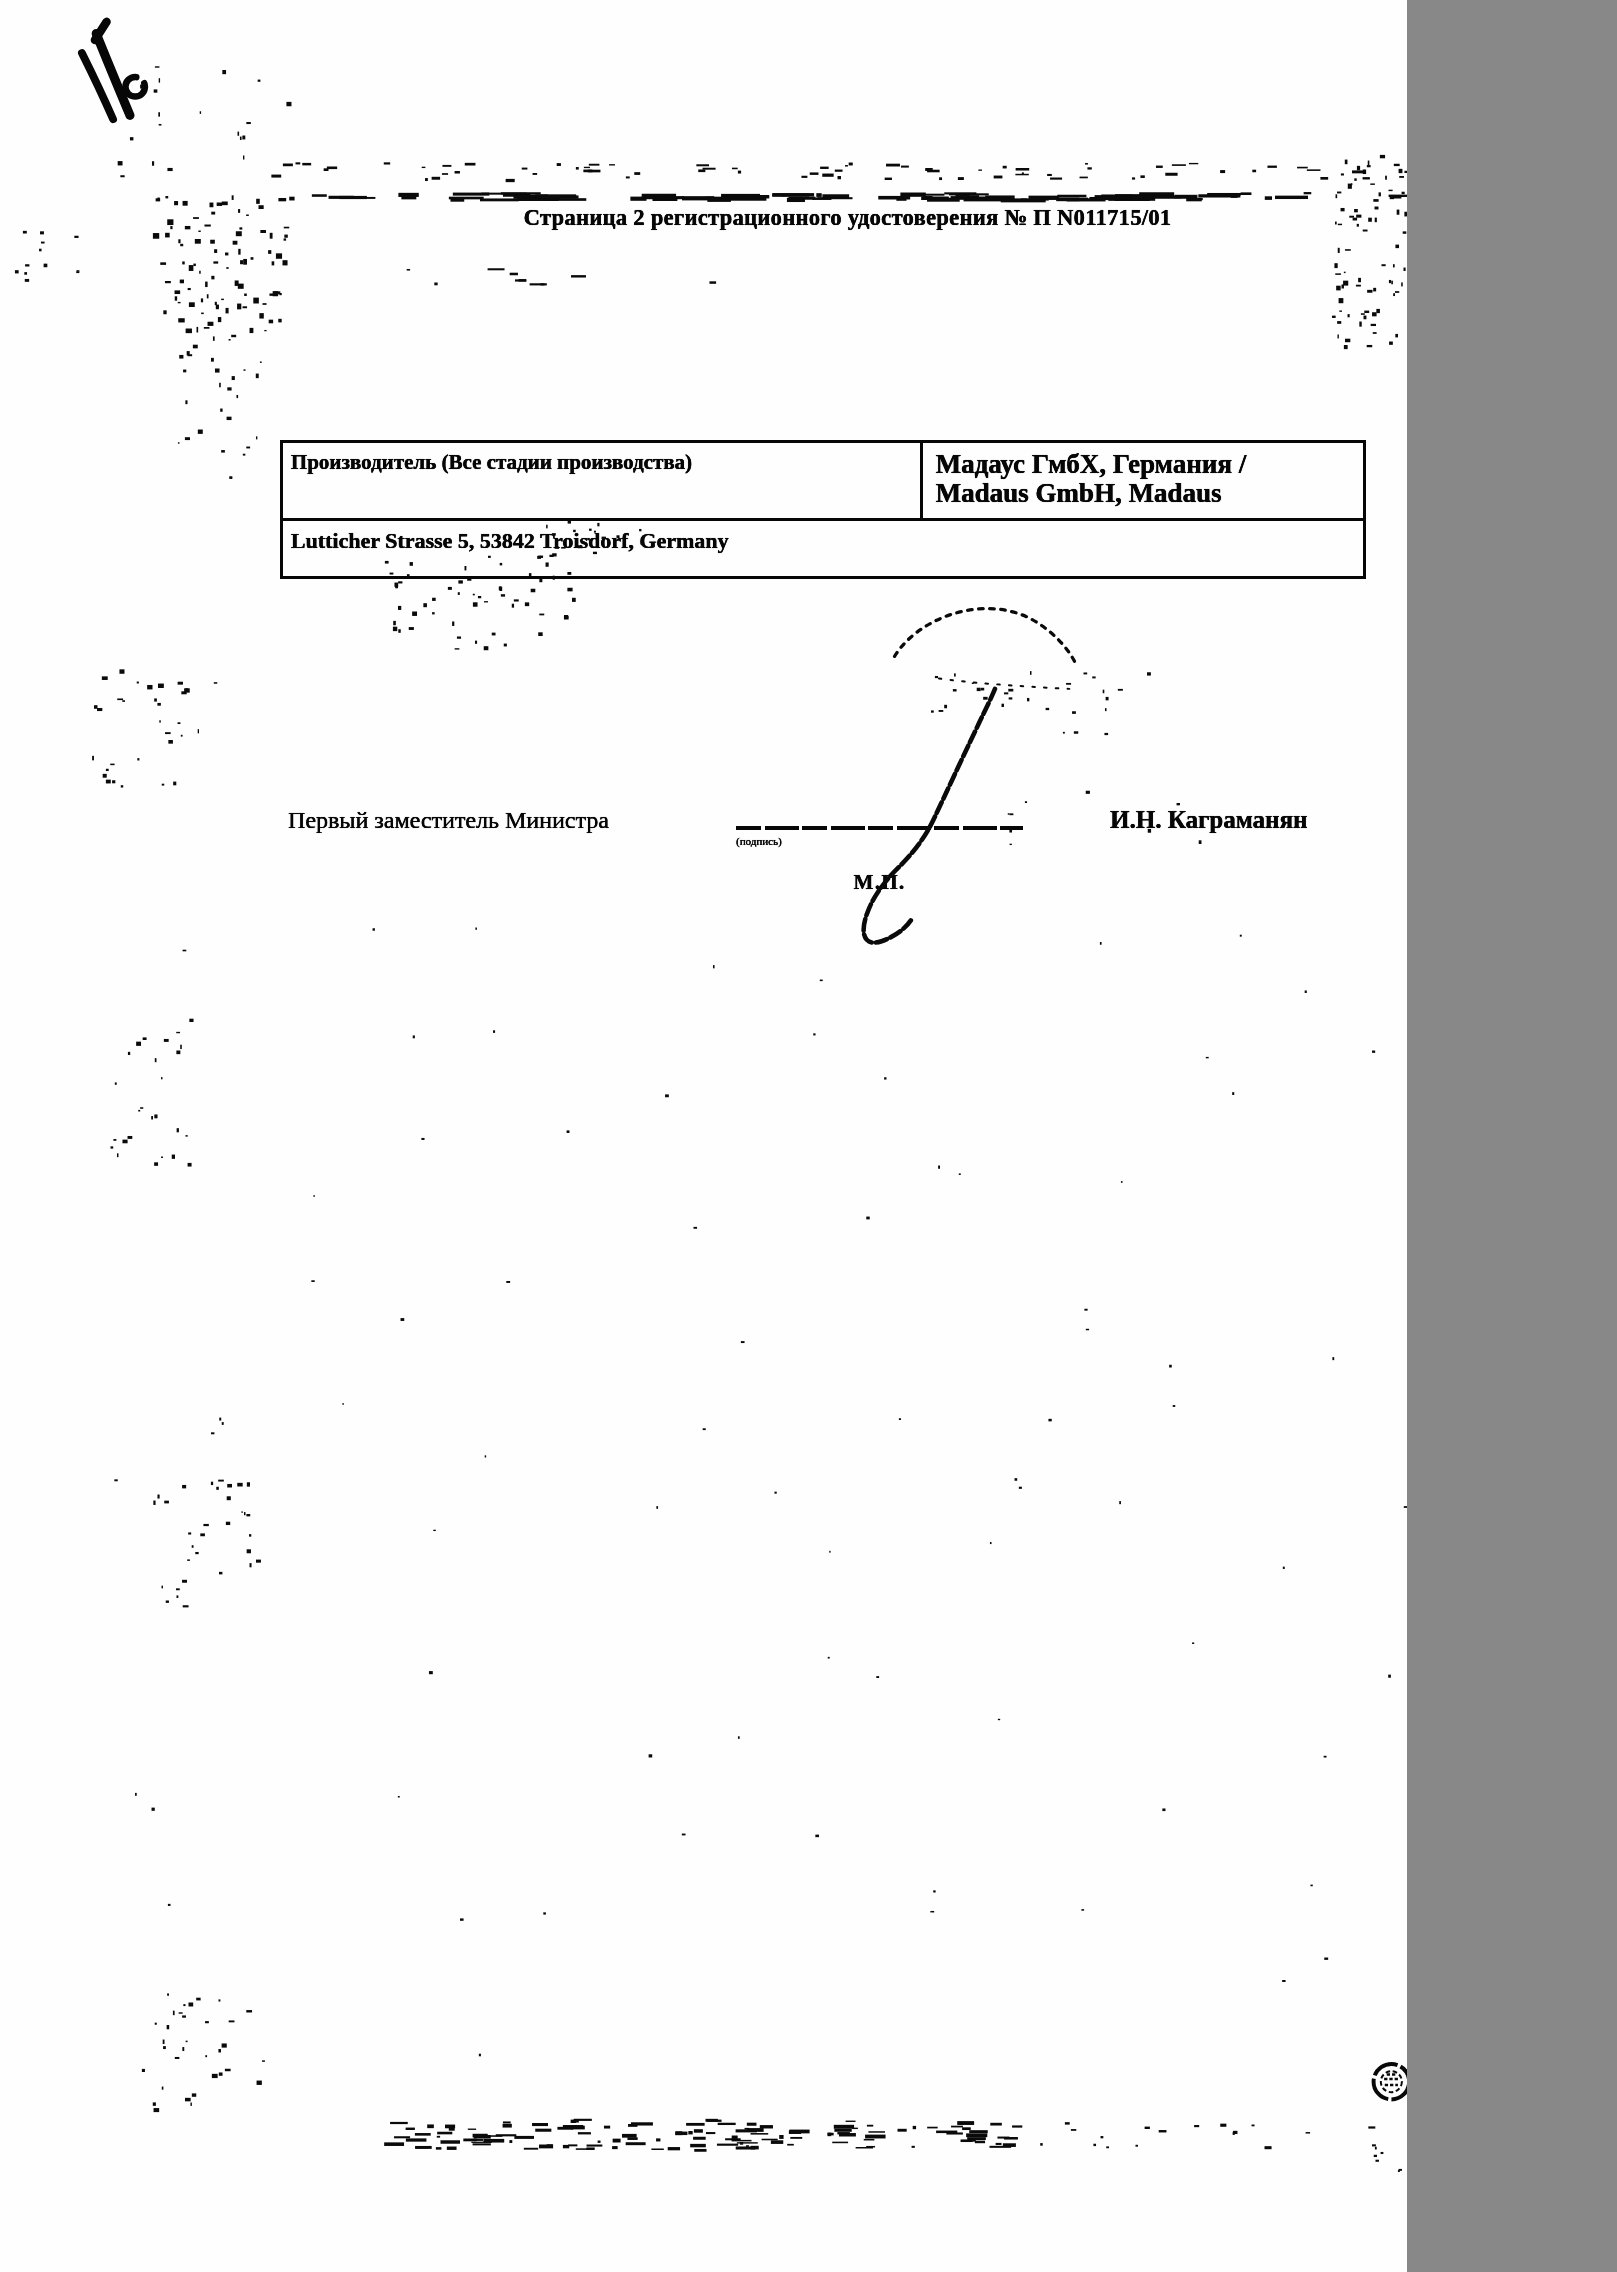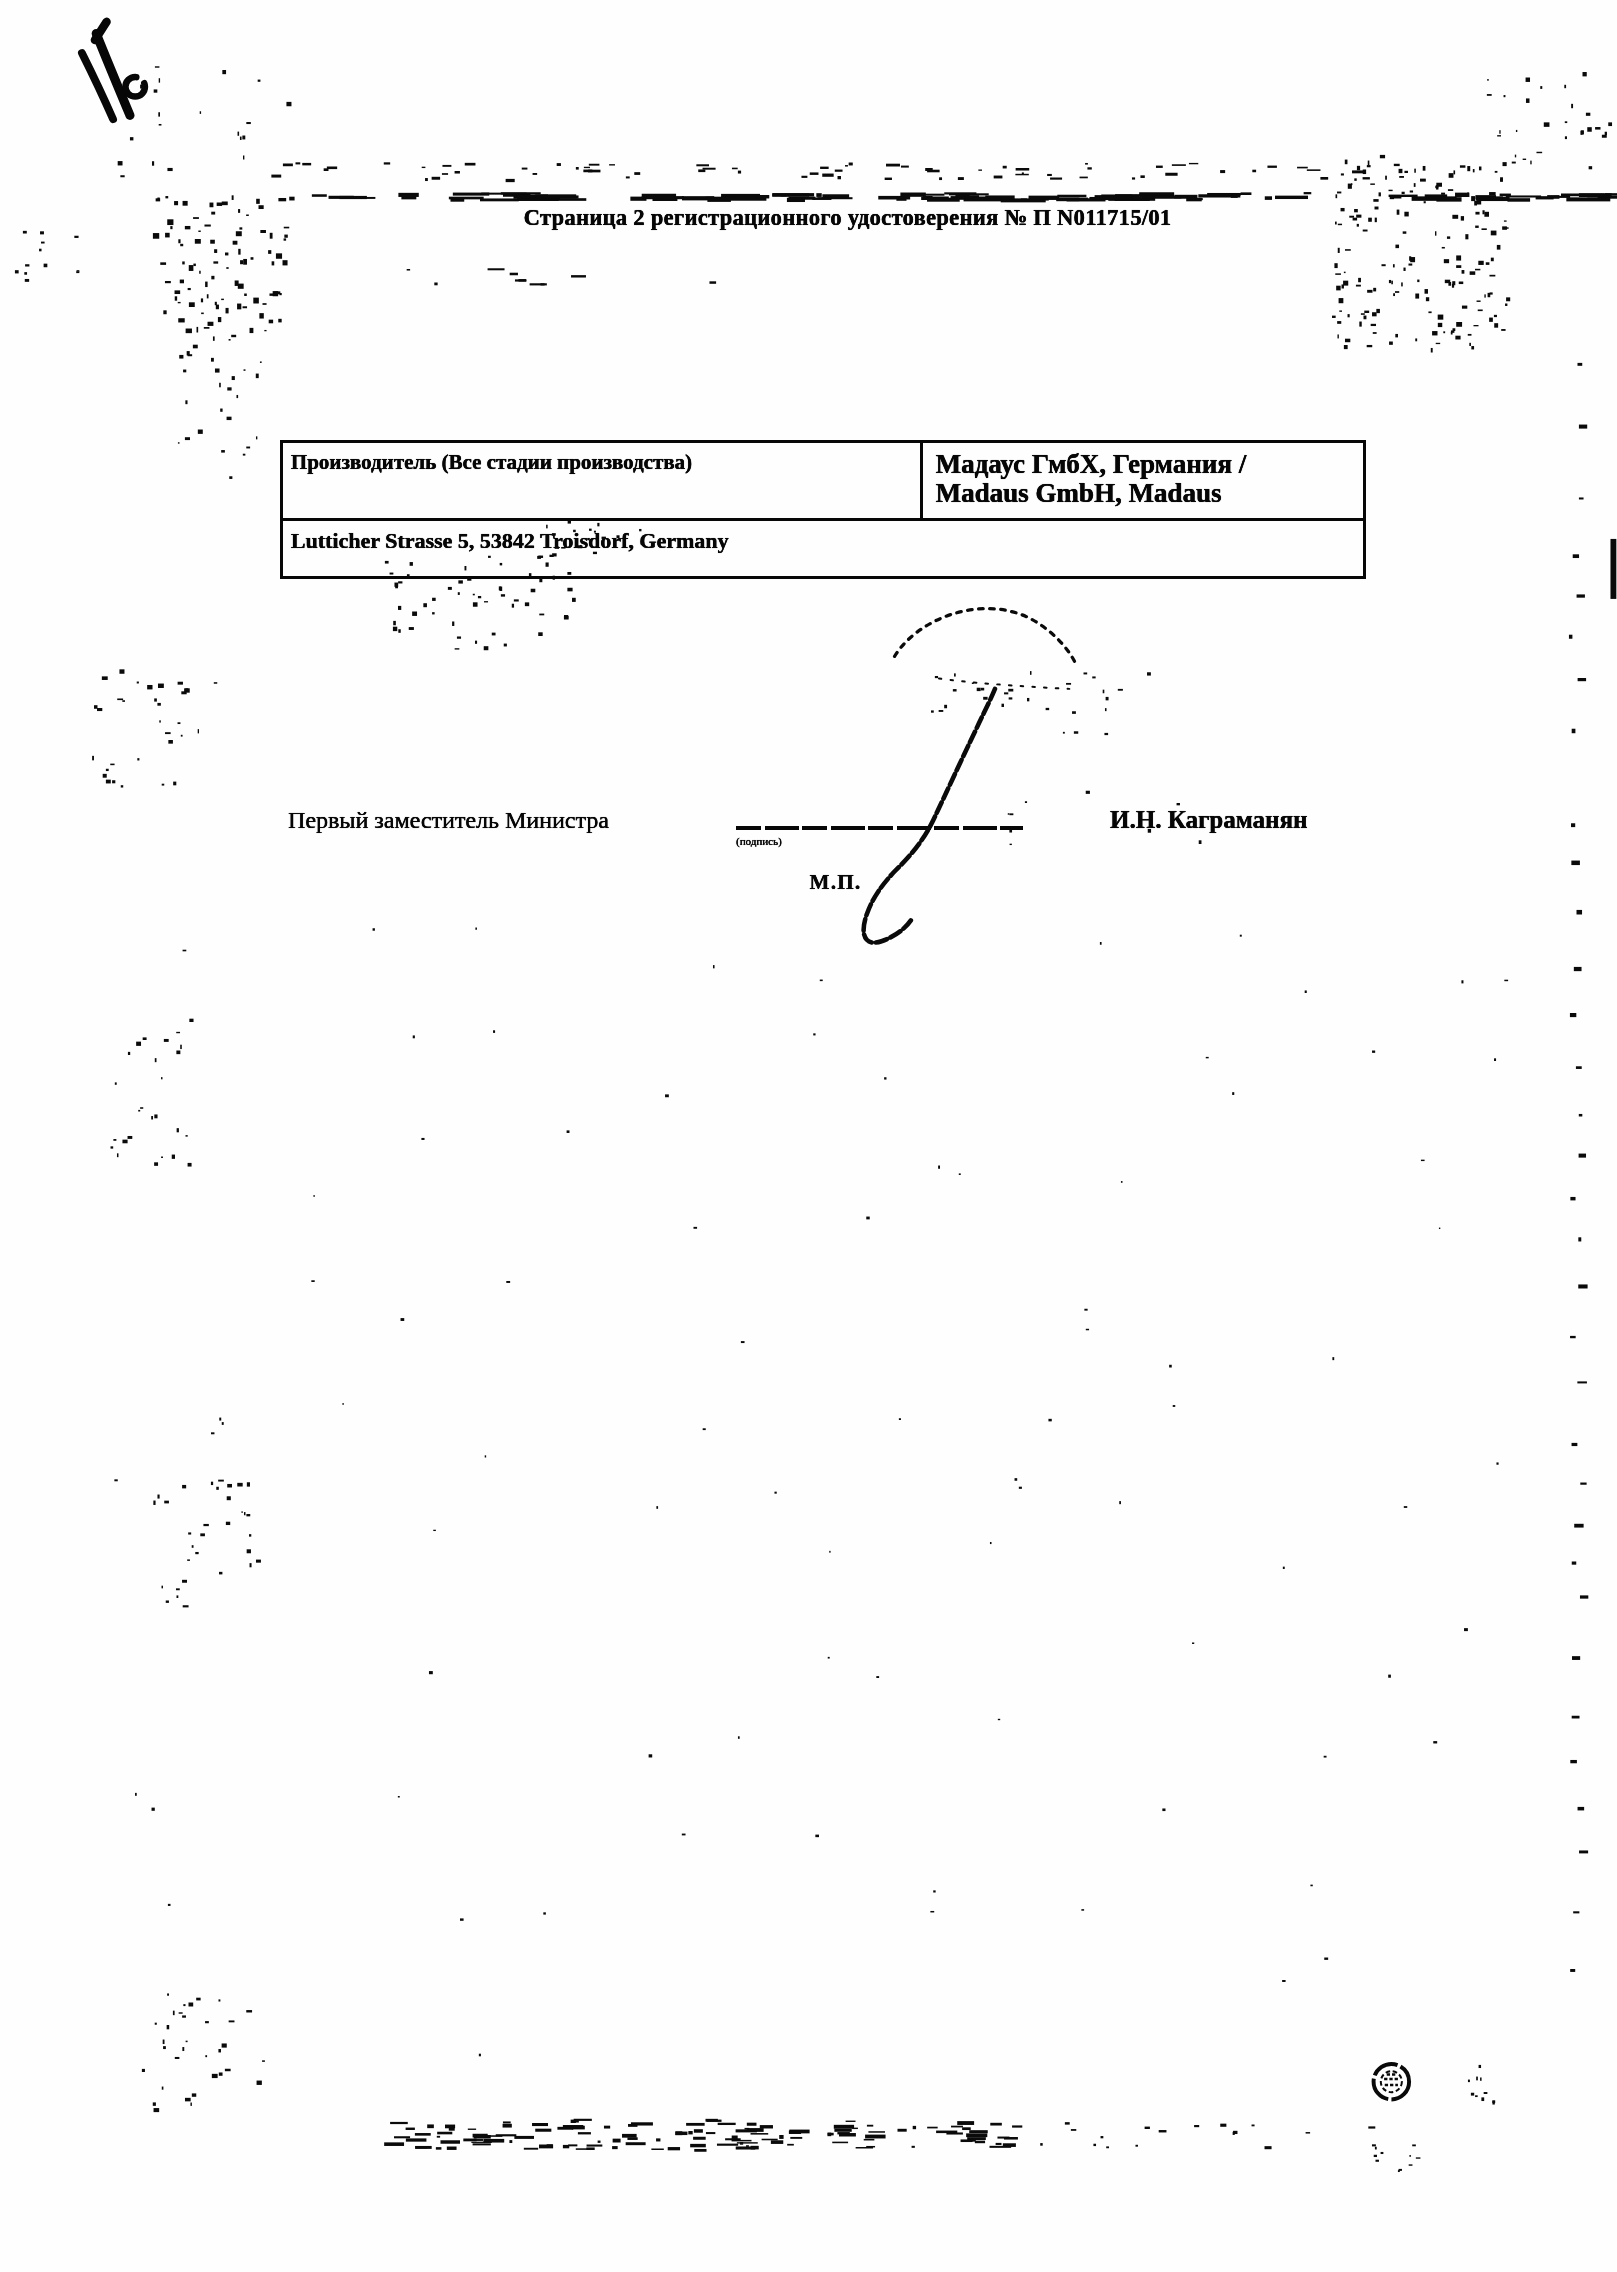--- a/index.html
+++ b/index.html
@@ -1,17 +1,17 @@
 <!DOCTYPE html>
 <html style="font-size:10.4px"><head>
 <meta charset="utf-8">
 <style>
   html,body{margin:0;padding:0;background:#888;}
   #page{
-    position:relative;width:1617px;height:2273px;background:#fefefe;
+    position:relative;width:1407px;height:2273px;background:#fefefe;
     overflow:hidden;font-family:"Liberation Serif","DejaVu Serif",serif;color:#060606;
   }
   .abs{position:absolute;}
   .ink{color:#060606;text-shadow:0 0 0.7px #111, 0.3px 0.3px 0 #222;}
   
   .doc-header{
     left:456px;top:205px;width:783px;text-align:center;
     font-size:23px;font-weight:bold;letter-spacing:0.3px;transform:scaleX(.98);
     white-space:nowrap;
   }
@@ -39,21 +39,21 @@
   .cell-address{
     font-size:22px;font-weight:bold;padding:7.8px 6.5px 9px 7.8px;height:39px;
   }
   
   .minister-title{left:288px;top:807px;font-size:24px;font-weight:normal;white-space:nowrap;}
   .sig-line{
     left:736px;top:826px;width:287px;height:3.9px;
     background:repeating-linear-gradient(90deg,#070707 0 25px,rgba(0,0,0,0) 25px 29px,#070707 29px 63px,rgba(0,0,0,0) 63px 66px);
   }
   .sig-caption{left:736px;top:835px;width:287px;text-align:left;font-size:11px;}
-  .seal-caption{left:692px;top:870px;width:287px;text-align:center;font-size:21px;font-weight:bold;letter-spacing:1.3px;}
+  .seal-caption{left:736px;top:870px;width:287px;text-align:center;font-size:21px;font-weight:bold;letter-spacing:1.3px;}
   .signer-name{left:1098px;top:806px;font-size:25px;font-weight:bold;white-space:nowrap;margin-left:12px;}
   svg{display:block;}
 </style>
 </head>
 <body>
 
 <div id="page">
 
   <svg class="abs" style="left:52px;top:14.3px" width="104" height="117" viewBox="0 0 160 180">
     <g stroke="#070707" fill="none" stroke-linecap="round">

